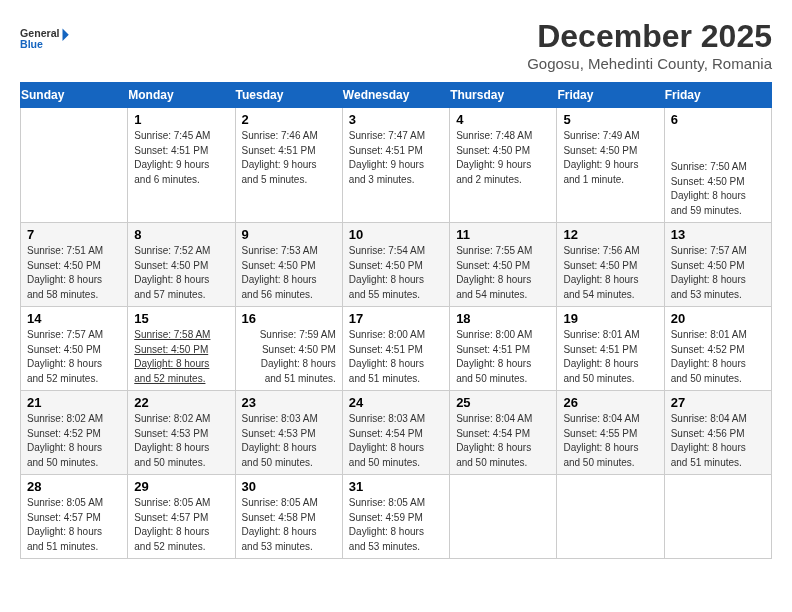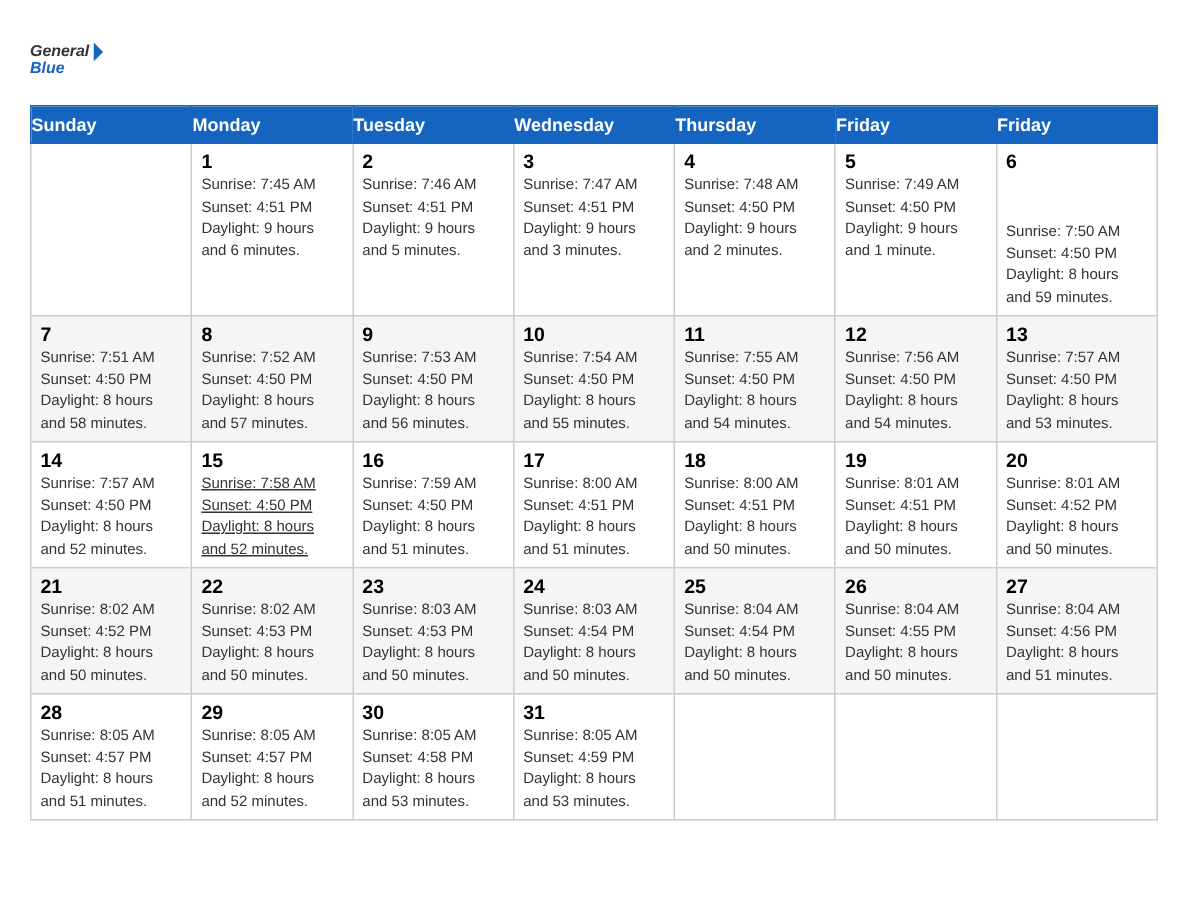--- a/index.html
+++ b/index.html
@@ -18,21 +18,20 @@
     .header {
       display: flex;
       justify-content: space-between;
       align-items: flex-start;
       margin-bottom: 10px;
     }
     .logo {
       display: flex;
       align-items: flex-start;
       gap: 4px;
-      font-style: italic;
     }
     .title-block {
       text-align: right;
     }
     .main-title {
       font-size: 32px;
       font-weight: bold;
       color: #333;
     }
     .subtitle {
@@ -85,20 +84,24 @@
 
 <div class="page">
   <div class="header">
     <div class="logo">
     <svg width="50" height="42" viewBox="0 0 80 42">
       <text x="0" y="18" font-size="17" font-weight="bold" font-family="Arial" fill="#333">General</text>
       <text x="0" y="36" font-size="17" font-weight="bold" font-family="Arial" fill="#1565c0">Blue</text>
       <polygon points="68,4 78,14 68,24" fill="#1565c0"></polygon>
     </svg>
   </div>
+    <div class="title-block">
+      <div class="main-title">December 2025</div>
+      <div class="subtitle">Gogosu, Mehedinti County, Romania</div>
+    </div>
   </div>
 
   <table>
     <thead>
       <tr>
       <th>Sunday</th>
           <th>Monday</th>
           <th>Tuesday</th>
           <th>Wednesday</th>
           <th>Thursday</th>
@@ -213,21 +216,21 @@
           </td>
           <td>
             <span class="day-num">15</span>
             <div class="day-info" style="white-space: pre-line; text-decoration: underline;">Sunrise: 7:58 AM
 Sunset: 4:50 PM
 Daylight: 8 hours
 and 52 minutes.</div>
           </td>
           <td>
             <span class="day-num">16</span>
-            <div class="day-info" style="white-space: pre-line;">Sunrise: 7:59 AM
+            <div class="day-info" style="white-space: pre-line; text-align: right;">Sunrise: 7:59 AM
 Sunset: 4:50 PM
 Daylight: 8 hours
 and 51 minutes.</div>
           </td>
           <td>
             <span class="day-num">17</span>
             <div class="day-info" style="white-space: pre-line;">Sunrise: 8:00 AM
 Sunset: 4:51 PM
 Daylight: 8 hours
 and 51 minutes.</div>

